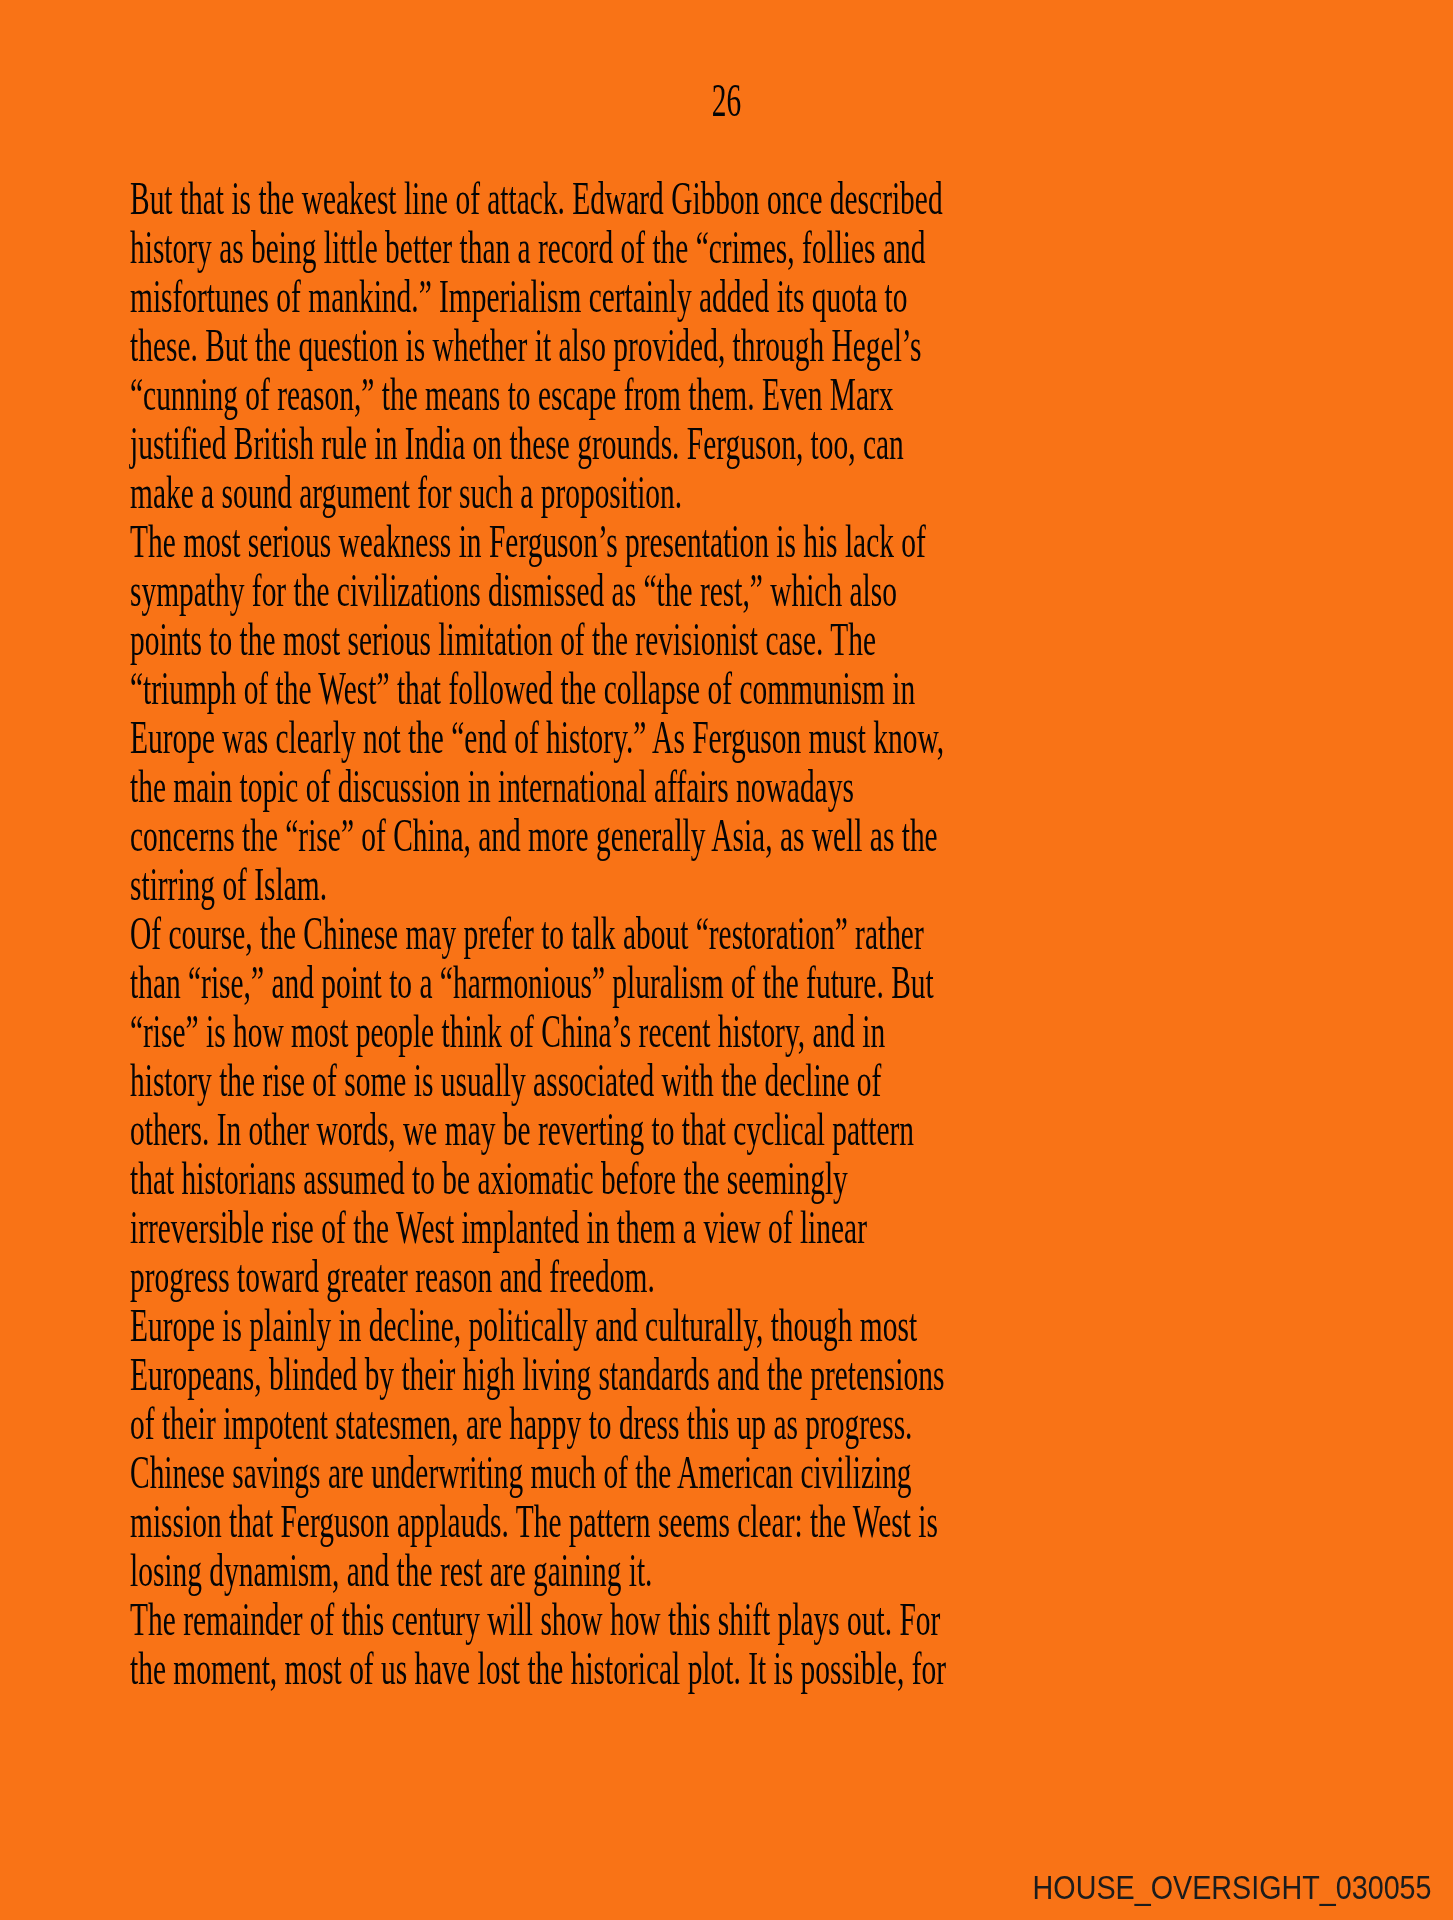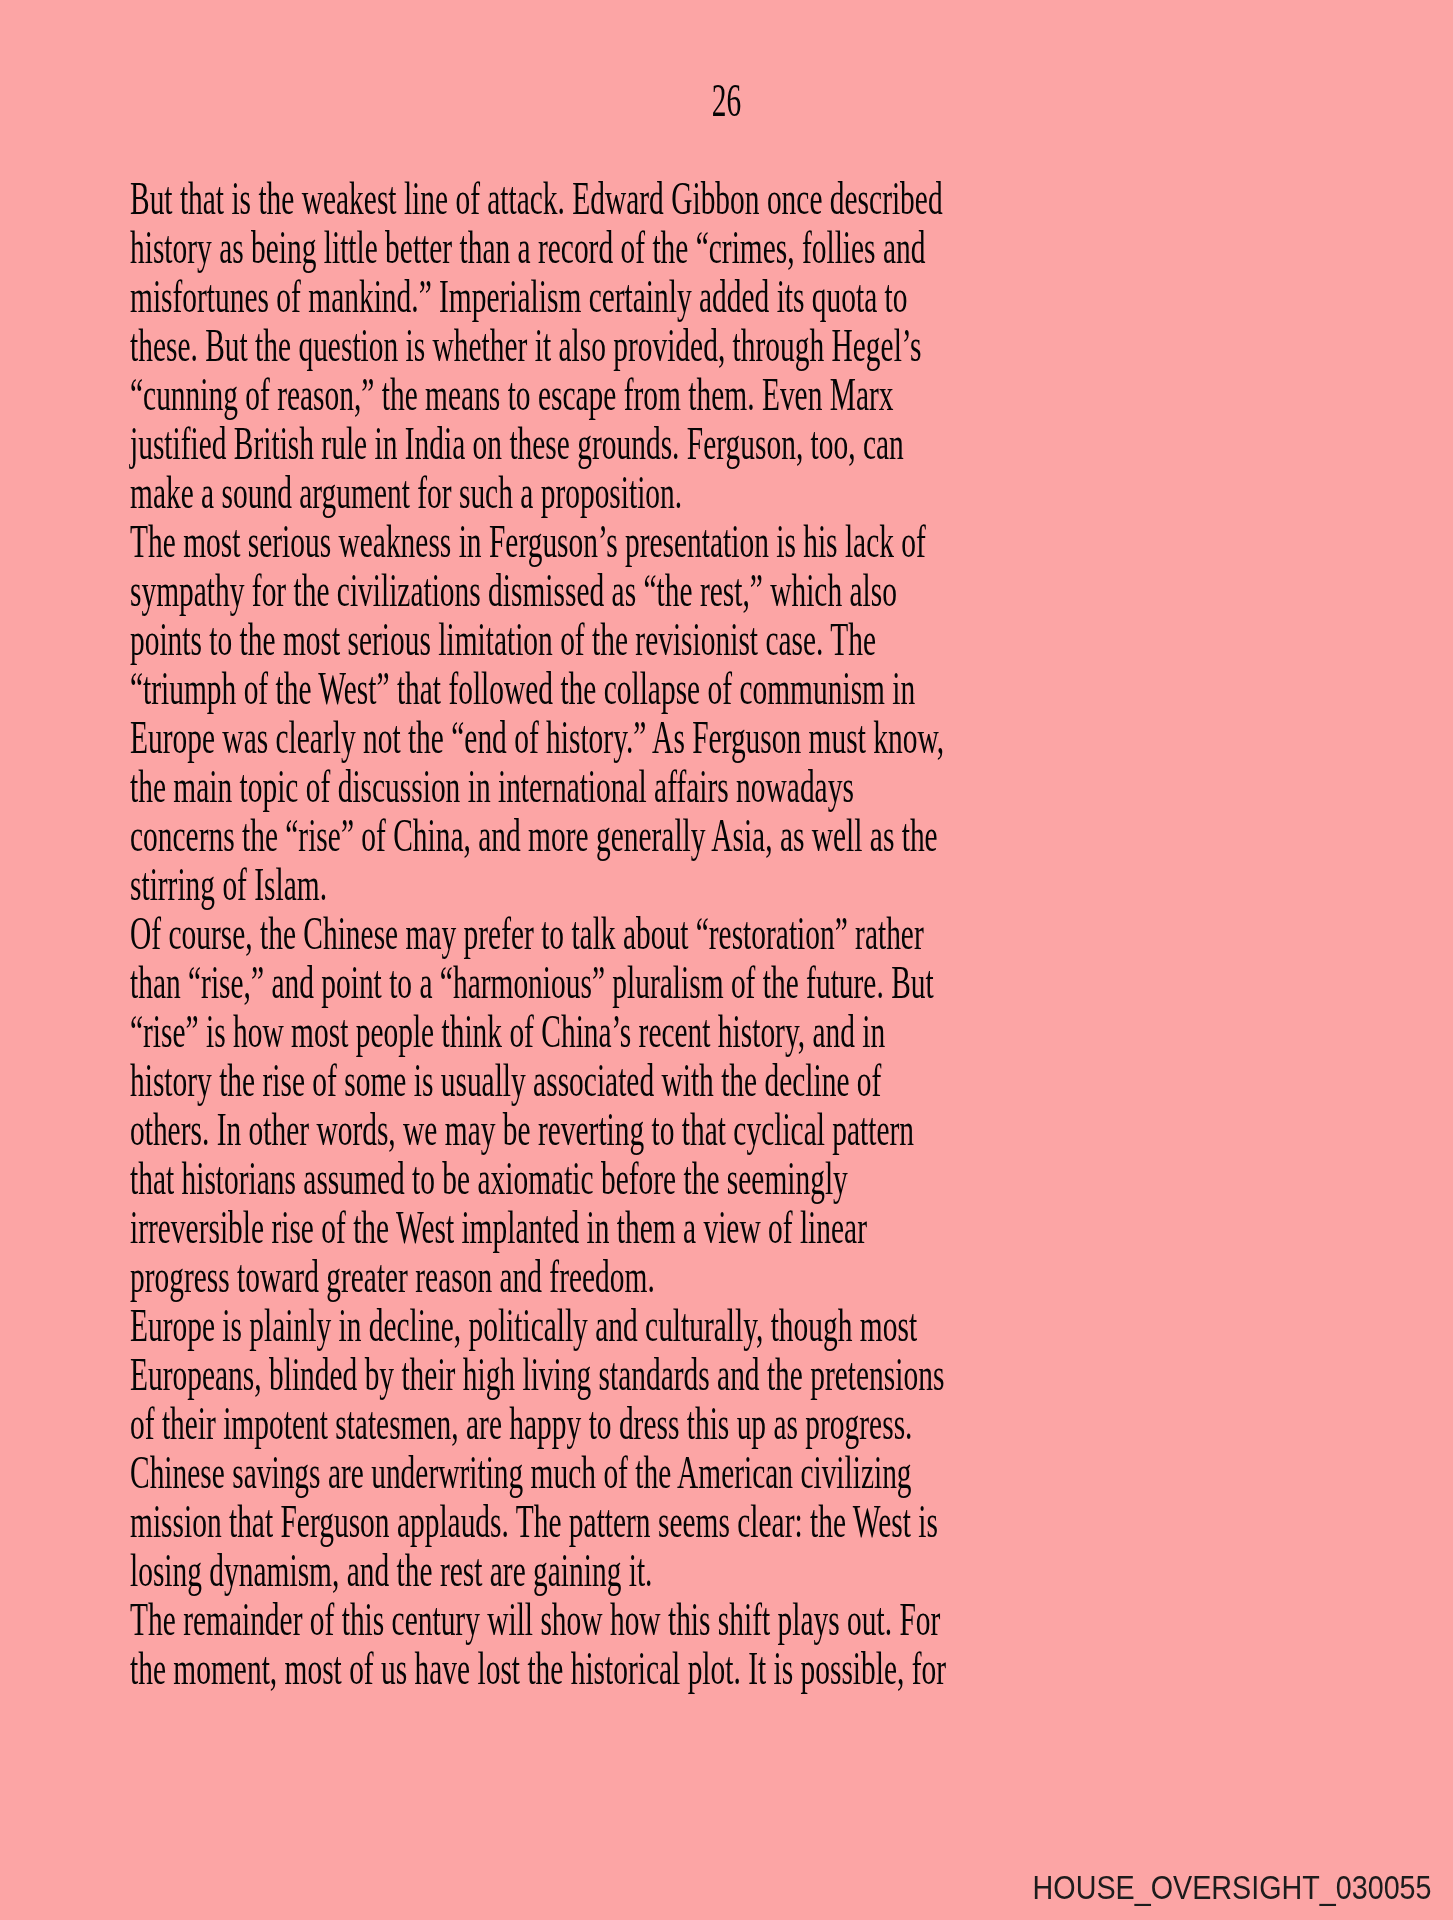--- a/index.html
+++ b/index.html
@@ -4,21 +4,21 @@
 <style>
   html, body {
     margin: 0;
     padding: 0;
     background: #ffffff;
   }
   .page {
     position: relative;
     width: 1453px;
     height: 1920px;
-    background: #fca5a5;
+    background: #f97316;
     overflow: hidden;
     font-family: "Liberation Serif", serif;
     color: #050505;
   }
   .page-number {
     position: absolute;
     top: 76px;
     left: 0;
     width: 100%;
     text-align: center;

